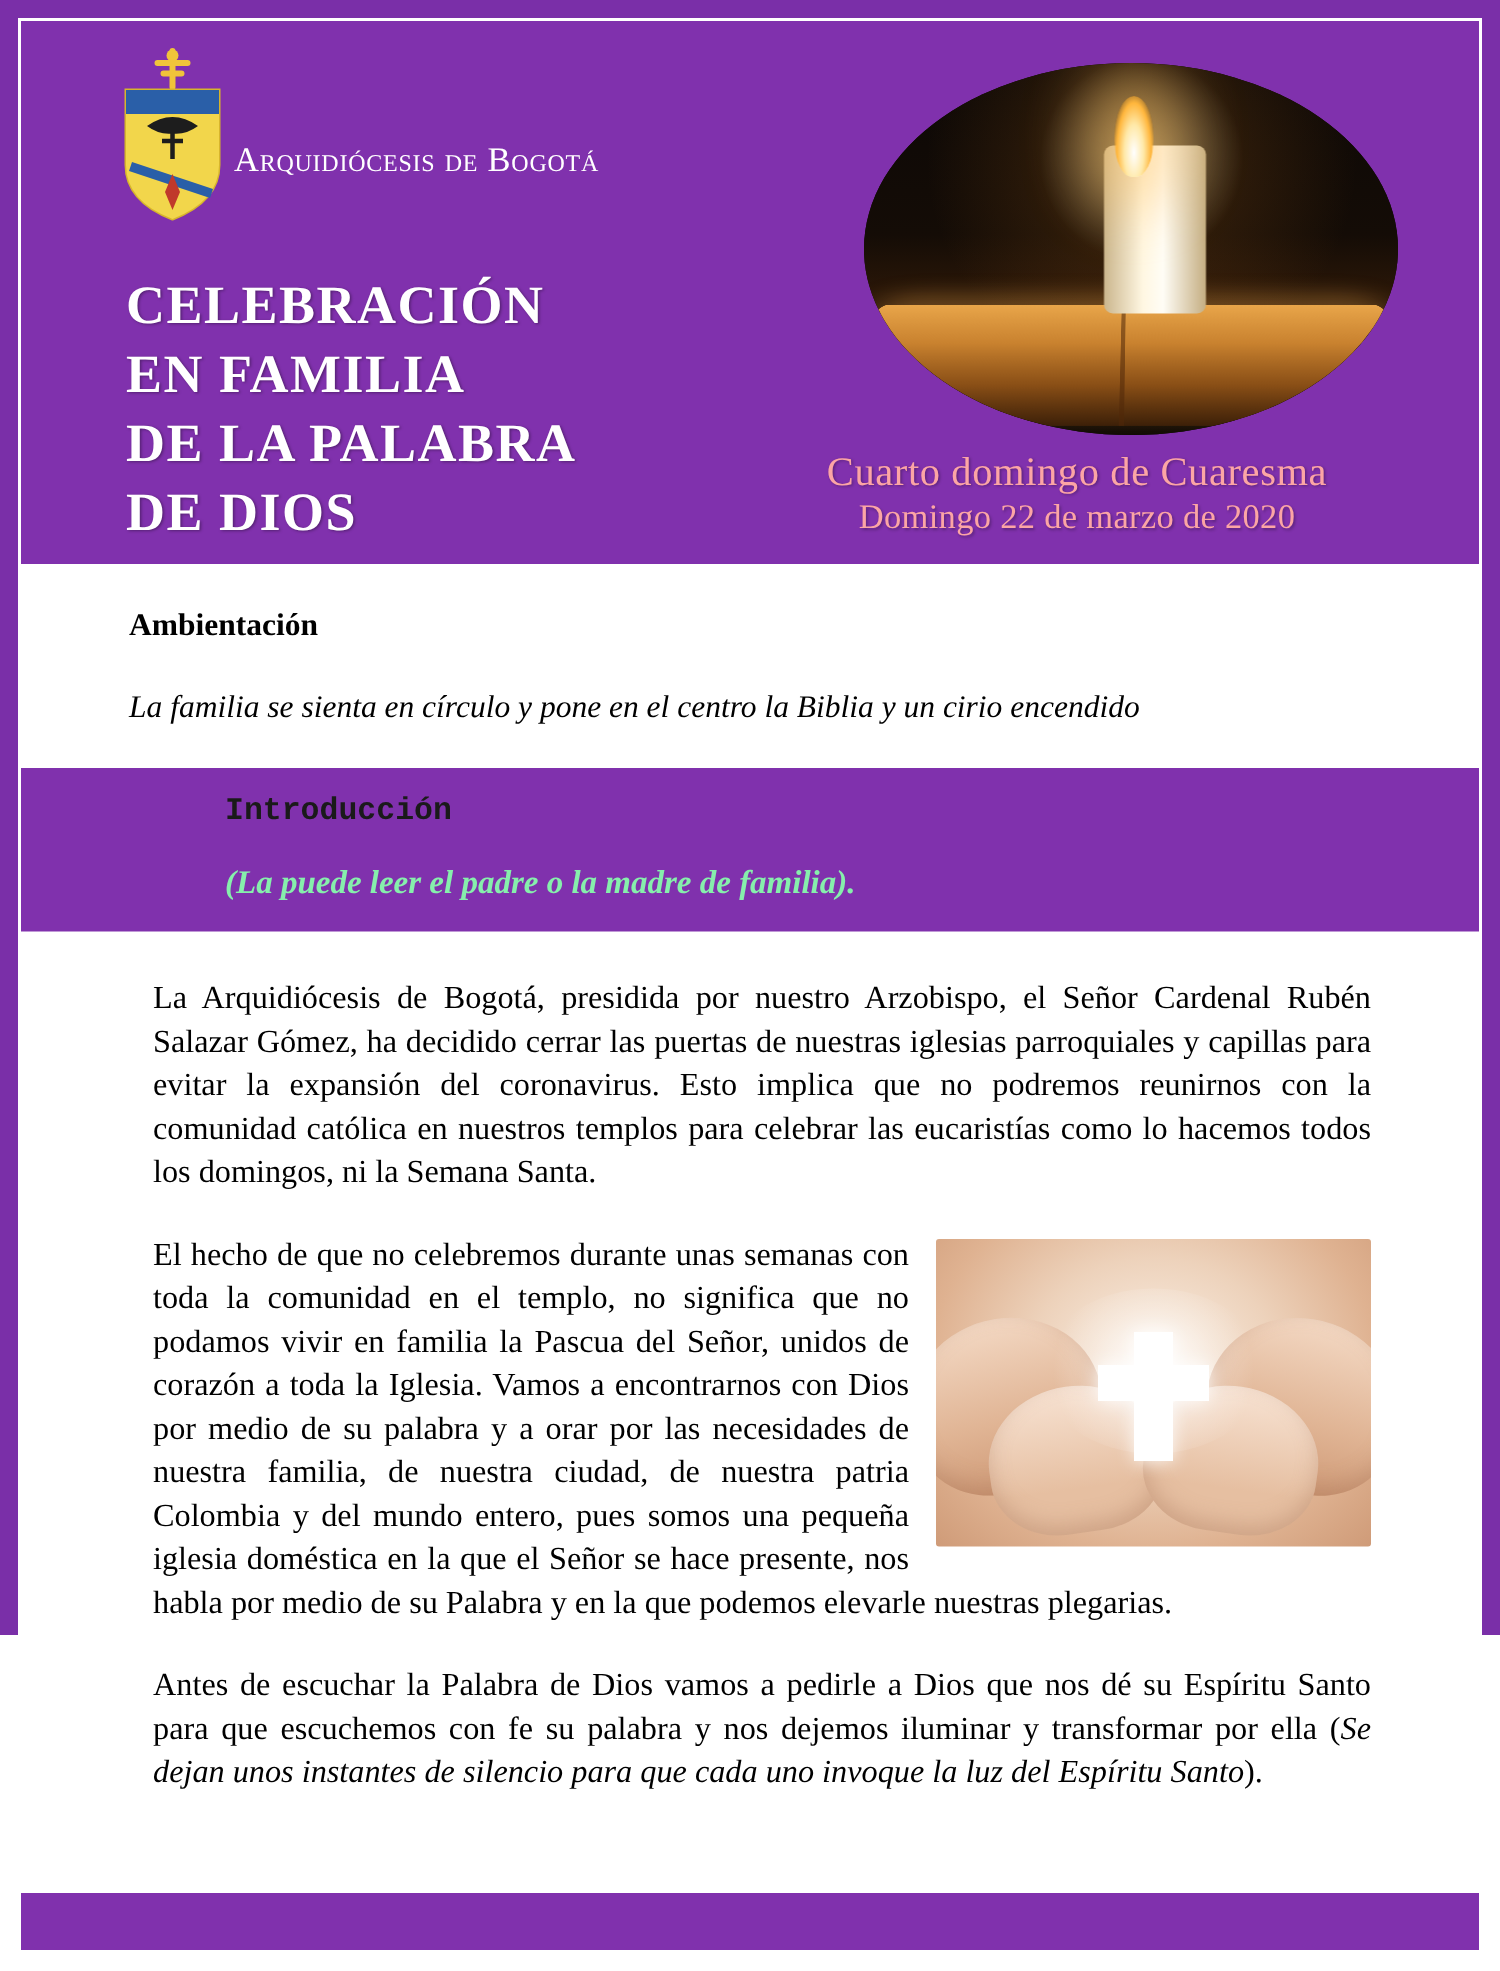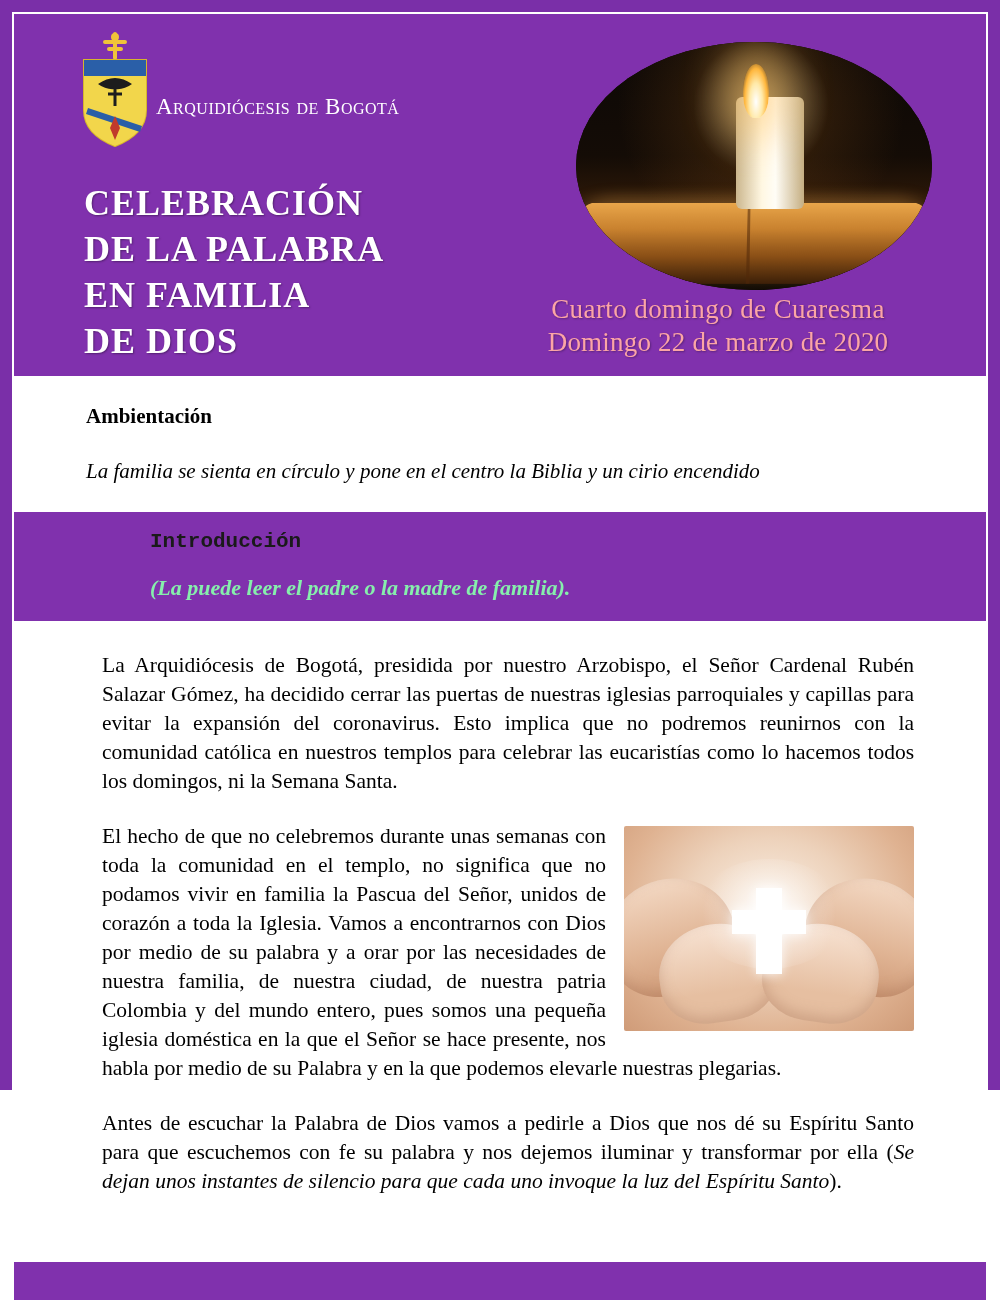--- a/index.html
+++ b/index.html
@@ -148,21 +148,21 @@
     text-align: center;
     color: #fca5a5;
     font-family: "Liberation Serif", serif;
   }
   .subtitle-main {
     font-size: 27px;
     letter-spacing: 0.4px;
     text-shadow: 1px 1px 2px rgba(0,0,0,0.3);
   }
   .subtitle-sub {
-    font-size: 27px;
+    font-size: 23px;
     margin-top: 2px;
     letter-spacing: 0.2px;
     text-shadow: 1px 1px 2px rgba(0,0,0,0.3);
   }
 
   
   .band-white {
     background: #ffffff;
     padding: 28px 0 28px 0;
     position: relative;
@@ -299,22 +299,22 @@
 
           <path d="M14 76 L68 94 L66 100 L12 82 Z" fill="#2a5fa8"></path>
           <path d="M41 84 L46 96 L41 108 L36 96 Z" fill="#c0392b"></path>
         </svg>
       </div>
 
       <div class="diocese-name">Arquidiócesis de Bogotá</div>
 
       <div class="title-block">
         <div>CELEBRACIÓN</div>
+        <div>EN FAMILIA</div>
         <div>DE LA PALABRA</div>
-        <div>EN FAMILIA</div>
         <div>DE DIOS</div>
       </div>
 
       <div class="oval-photo">
         <div class="bg"></div>
         <div class="book"></div>
         <div class="candle"></div>
         <div class="flame"></div>
       </div>
 

